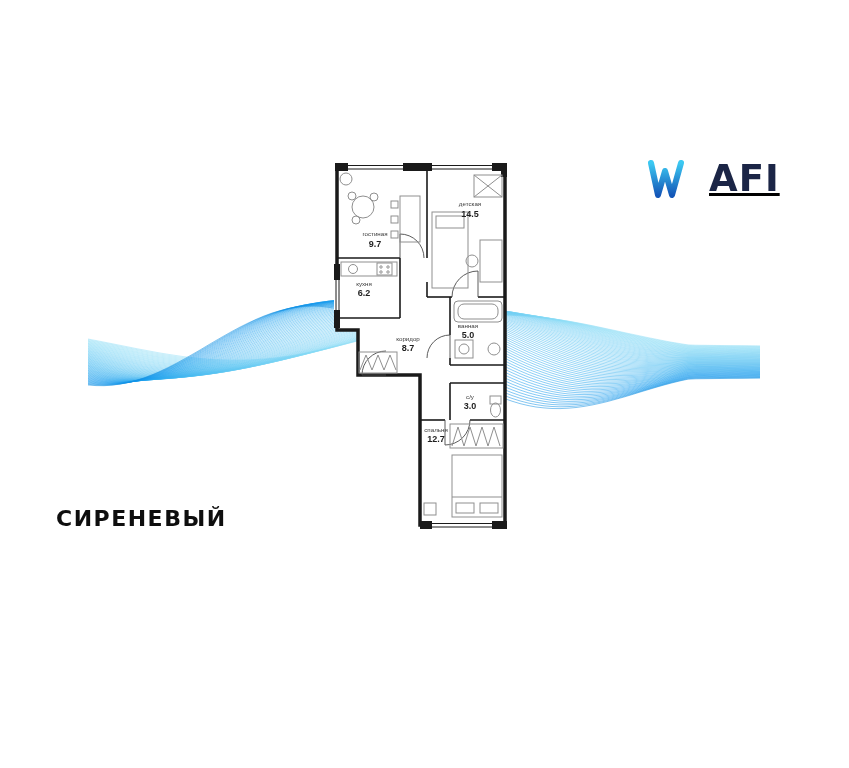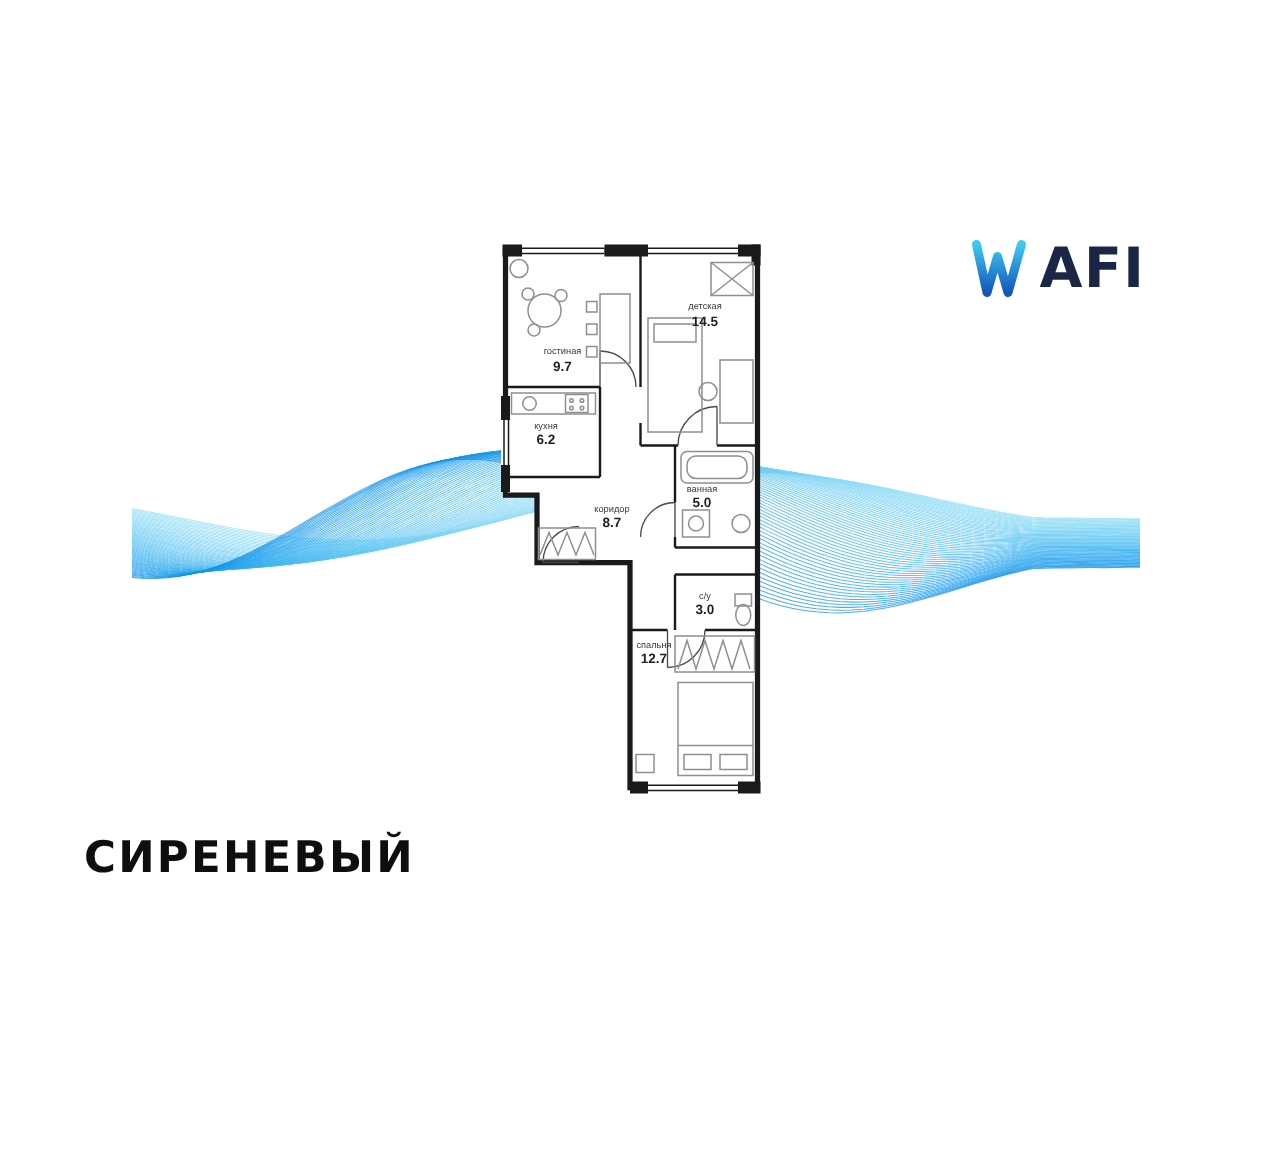--- a/index.html
+++ b/index.html
@@ -3,31 +3,31 @@
 <meta charset="utf-8">
 <style>
   html,body{margin:0;padding:0;background:#ffffff;}
   #stage{
     position:relative;width:849px;height:768px;overflow:hidden;
     background:#ffffff;font-family:"Liberation Sans",sans-serif;
   }
   #stage > svg{position:absolute;left:0;top:0;}
   
   .logo{
-    position:absolute;top:157px;left:645px;display:flex;align-items:center;gap:6px;
+    position:absolute;top:157px;left:645px;display:flex;align-items:center;gap:22px;text-decoration:underline;
   }
   .logo .brand{
     font-size:37px;font-weight:bold;letter-spacing:1px;color:#1b2546;
     font-family:"DejaVu Sans","Liberation Sans",sans-serif;
   }
   
   .project-title{
-    position:absolute;left:56px;top:554px;
+    position:absolute;left:56px;top:506px;
     font-family:"DejaVu Sans","Liberation Sans",sans-serif;
-    font-weight:bold;font-size:29px;line-height:1.18;color:#0e0e0e;
+    font-weight:bold;font-size:22px;line-height:1.18;color:#0e0e0e;
     letter-spacing:1.5px;
   }
   
   .room-name{
     font-size:6.2px;fill:#3a3a3a;text-anchor:middle;
     font-family:"Liberation Sans",sans-serif;
   }
   .room-area{
     font-size:9px;font-weight:bold;fill:#1f1f1f;text-anchor:middle;
     font-family:"Liberation Sans",sans-serif;

